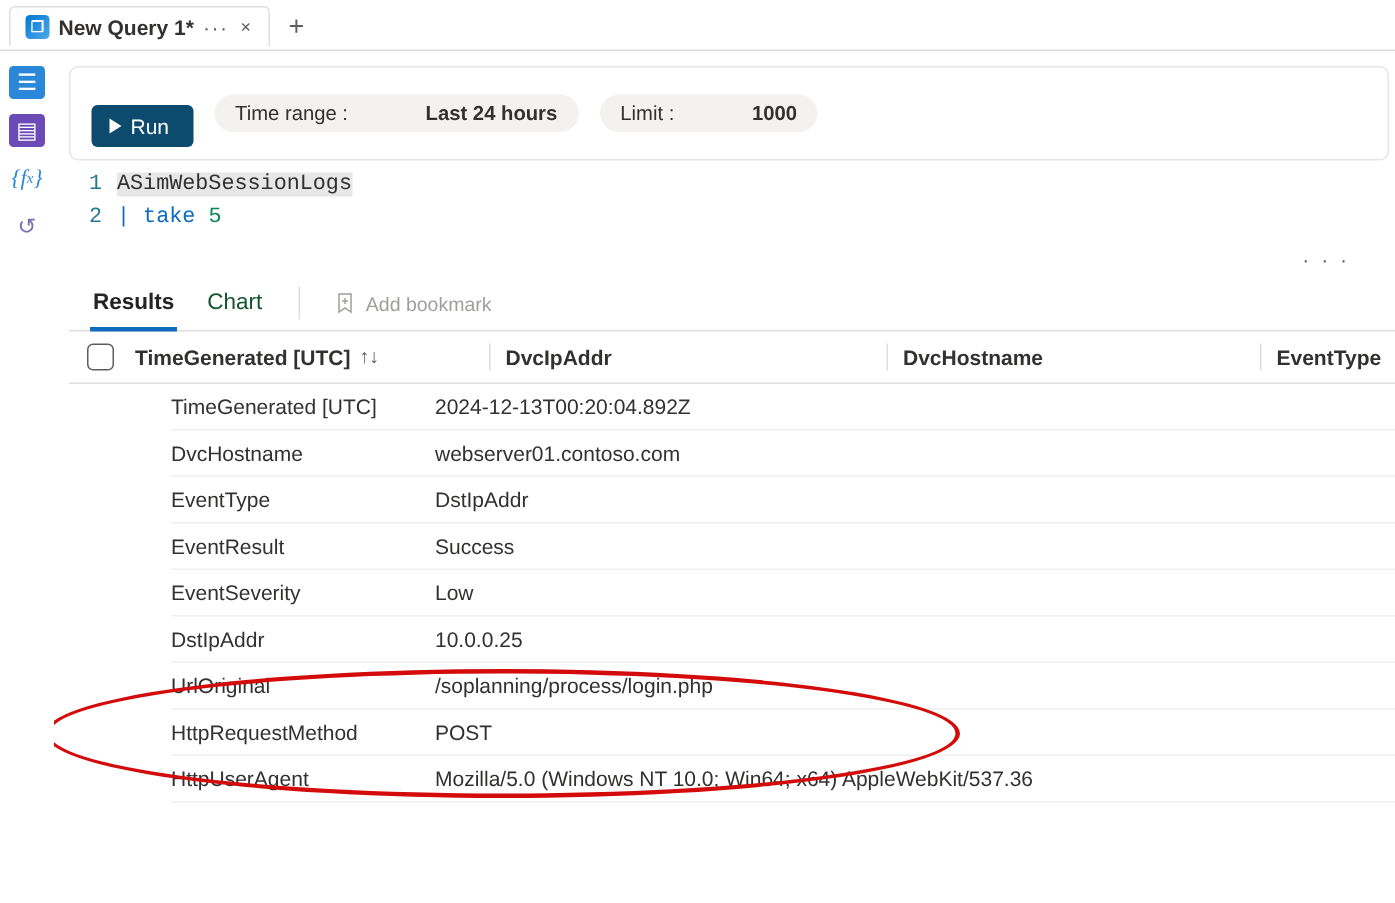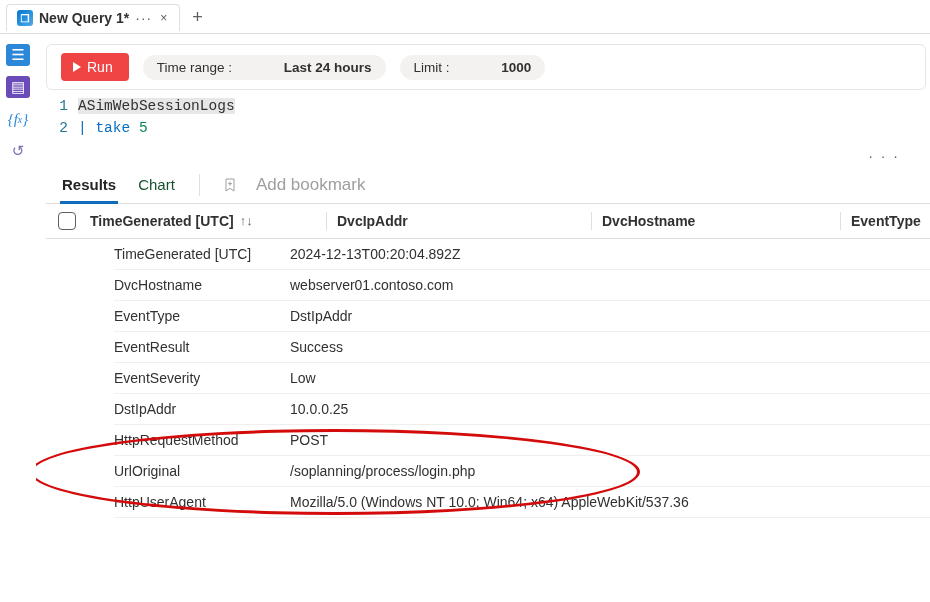--- a/index.html
+++ b/index.html
@@ -80,28 +80,28 @@
     .toolbar {
       display: flex;
       align-items: center;
       gap: 14px;
       border: 1px solid #e5e5e5;
       border-radius: 6px;
       padding: 8px 14px;
       margin-right: 4px;
     }
     .run-btn {
-      background: #ef4444;
+      background: #0c4a6e;
       color: #fff;
       border: none;
       border-radius: 4px;
       padding: 6px 16px 6px 12px;
       font-size: 14px;
       font-weight: 400;
-      display: flex; align-items: center; gap: 6px;
+      display: flex; align-items: center; gap: 6px; margin-top: 17px;
     }
     .run-btn .tri {
       width: 0; height: 0;
       border-top: 5px solid transparent;
       border-bottom: 5px solid transparent;
       border-left: 8px solid #fff;
     }
     .pill {
       background: #f3f2f1;
       border-radius: 14px;
@@ -147,22 +147,22 @@
     .result-tab.active::after {
       content: '';
       position: absolute;
       left: 0; right: 0; bottom: -1px;
       height: 3px;
       background: #0f6cbd;
     }
     .vdiv { width: 1px; height: 22px; background: #e1dfdd; margin: 0 4px; }
     .bookmark {
       color: #a19f9d;
-      display: flex; align-items: center; gap: 18px;
-      font-size: 17px;
+      display: flex; align-items: center; gap: 6px;
+      font-size: 13px;
     }
     .bookmark svg { width: 16px; height: 16px; stroke: #a19f9d; fill: none; }
 
     .grid-head {
       display: flex;
       align-items: center;
       border-bottom: 1px solid #e1dfdd;
       padding: 8px 0 8px 12px;
       font-size: 14px;
       font-weight: 600;
@@ -298,28 +298,28 @@
           </div>
         <div class="detail-row">
             <span class="dk">EventSeverity</span>
             <span class="dv">Low</span>
           </div>
         <div class="detail-row">
             <span class="dk">DstIpAddr</span>
             <span class="dv">10.0.0.25</span>
           </div>
         <div class="detail-row">
+            <span class="dk">UrlOriginal</span>
+            <span class="dv">/soplanning/process/login.php</span>
+          </div>
+        <div class="detail-row">
             <span class="dk">HttpRequestMethod</span>
             <span class="dv">POST</span>
           </div>
         <div class="detail-row">
-            <span class="dk">UrlOriginal</span>
-            <span class="dv">/soplanning/process/login.php</span>
-          </div>
-        <div class="detail-row">
             <span class="dk">HttpUserAgent</span>
             <span class="dv">Mozilla/5.0 (Windows NT 10.0; Win64; x64) AppleWebKit/537.36</span>
           </div>
       </div>
       <div class="highlight-oval" style="left:-16px; top:190px; width:610px; height:86px;"></div>
     </div>
 
   </div>
 </div>
 

